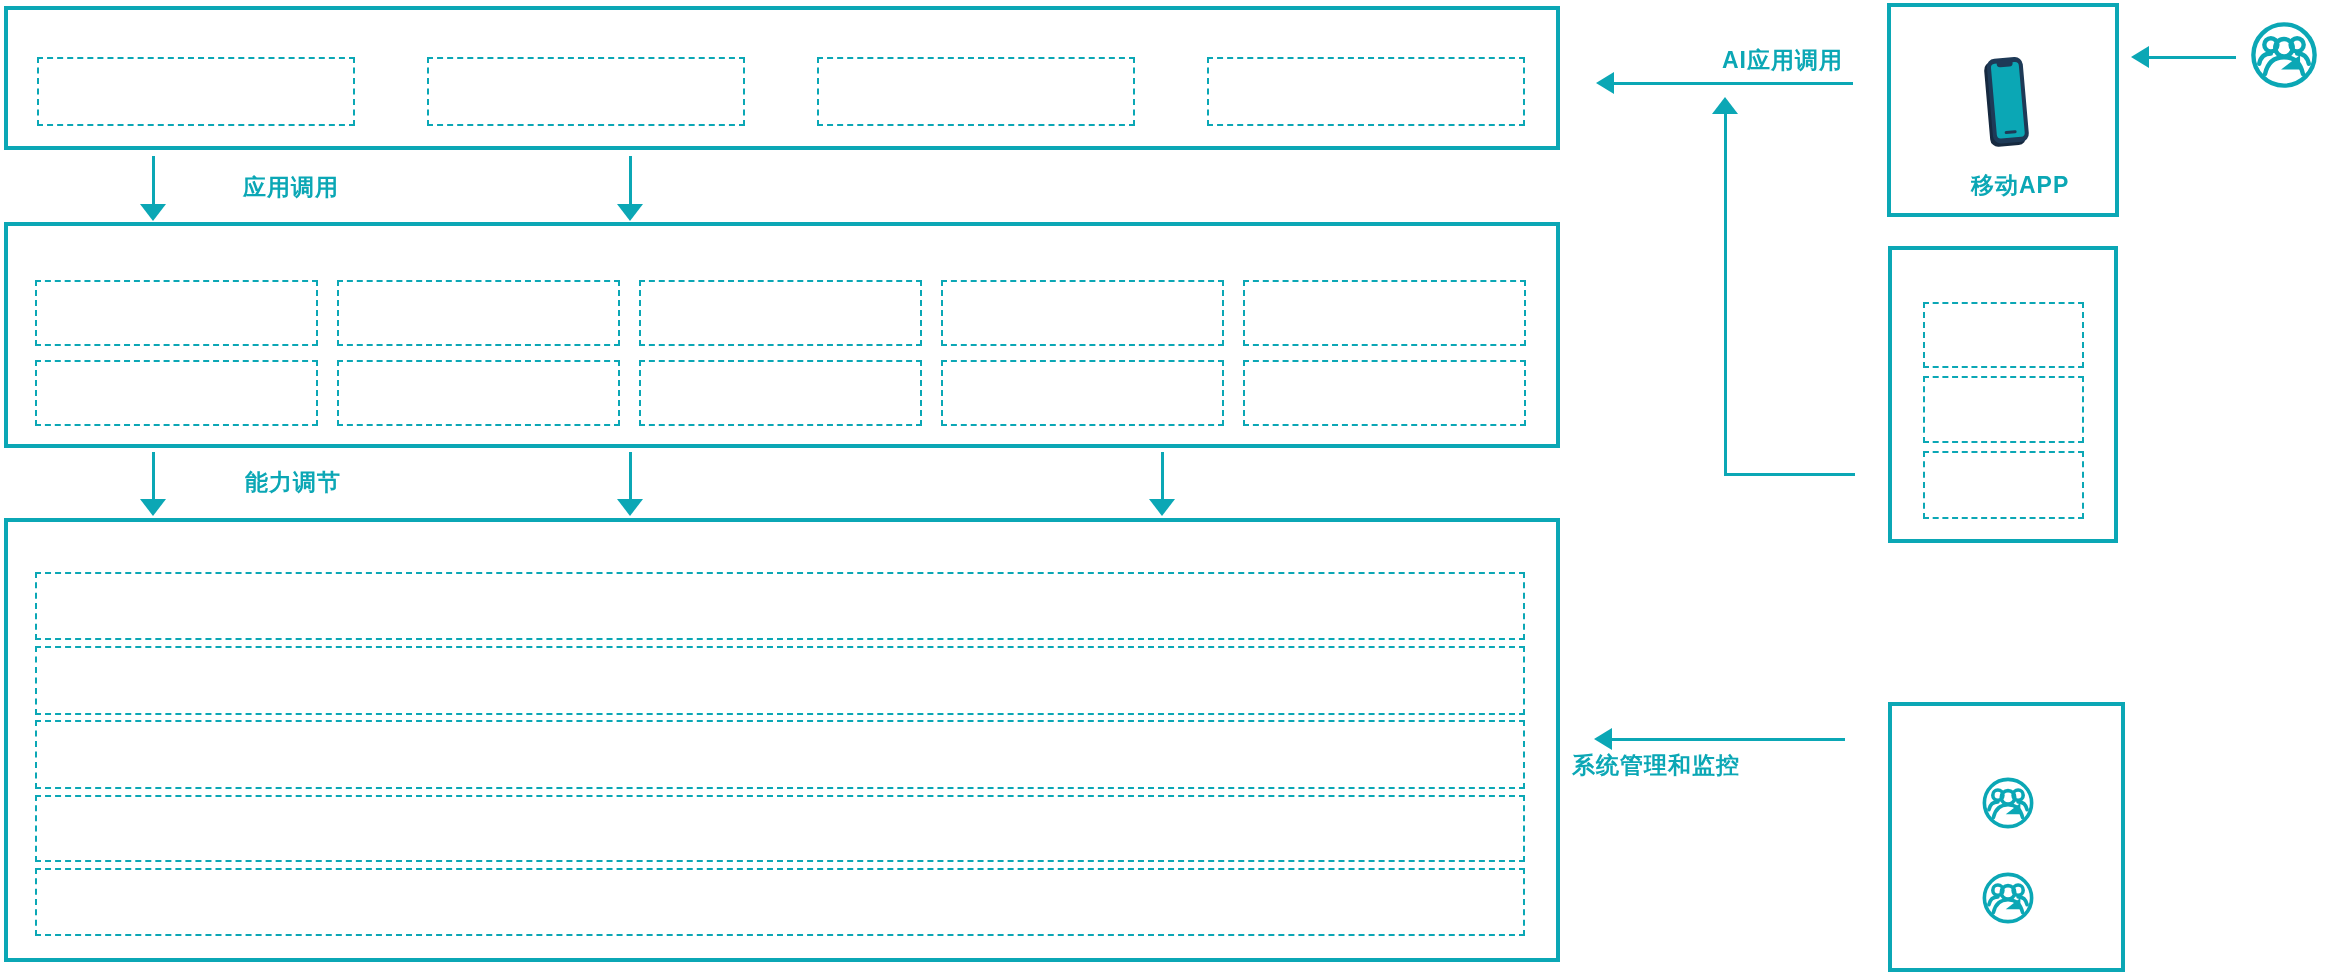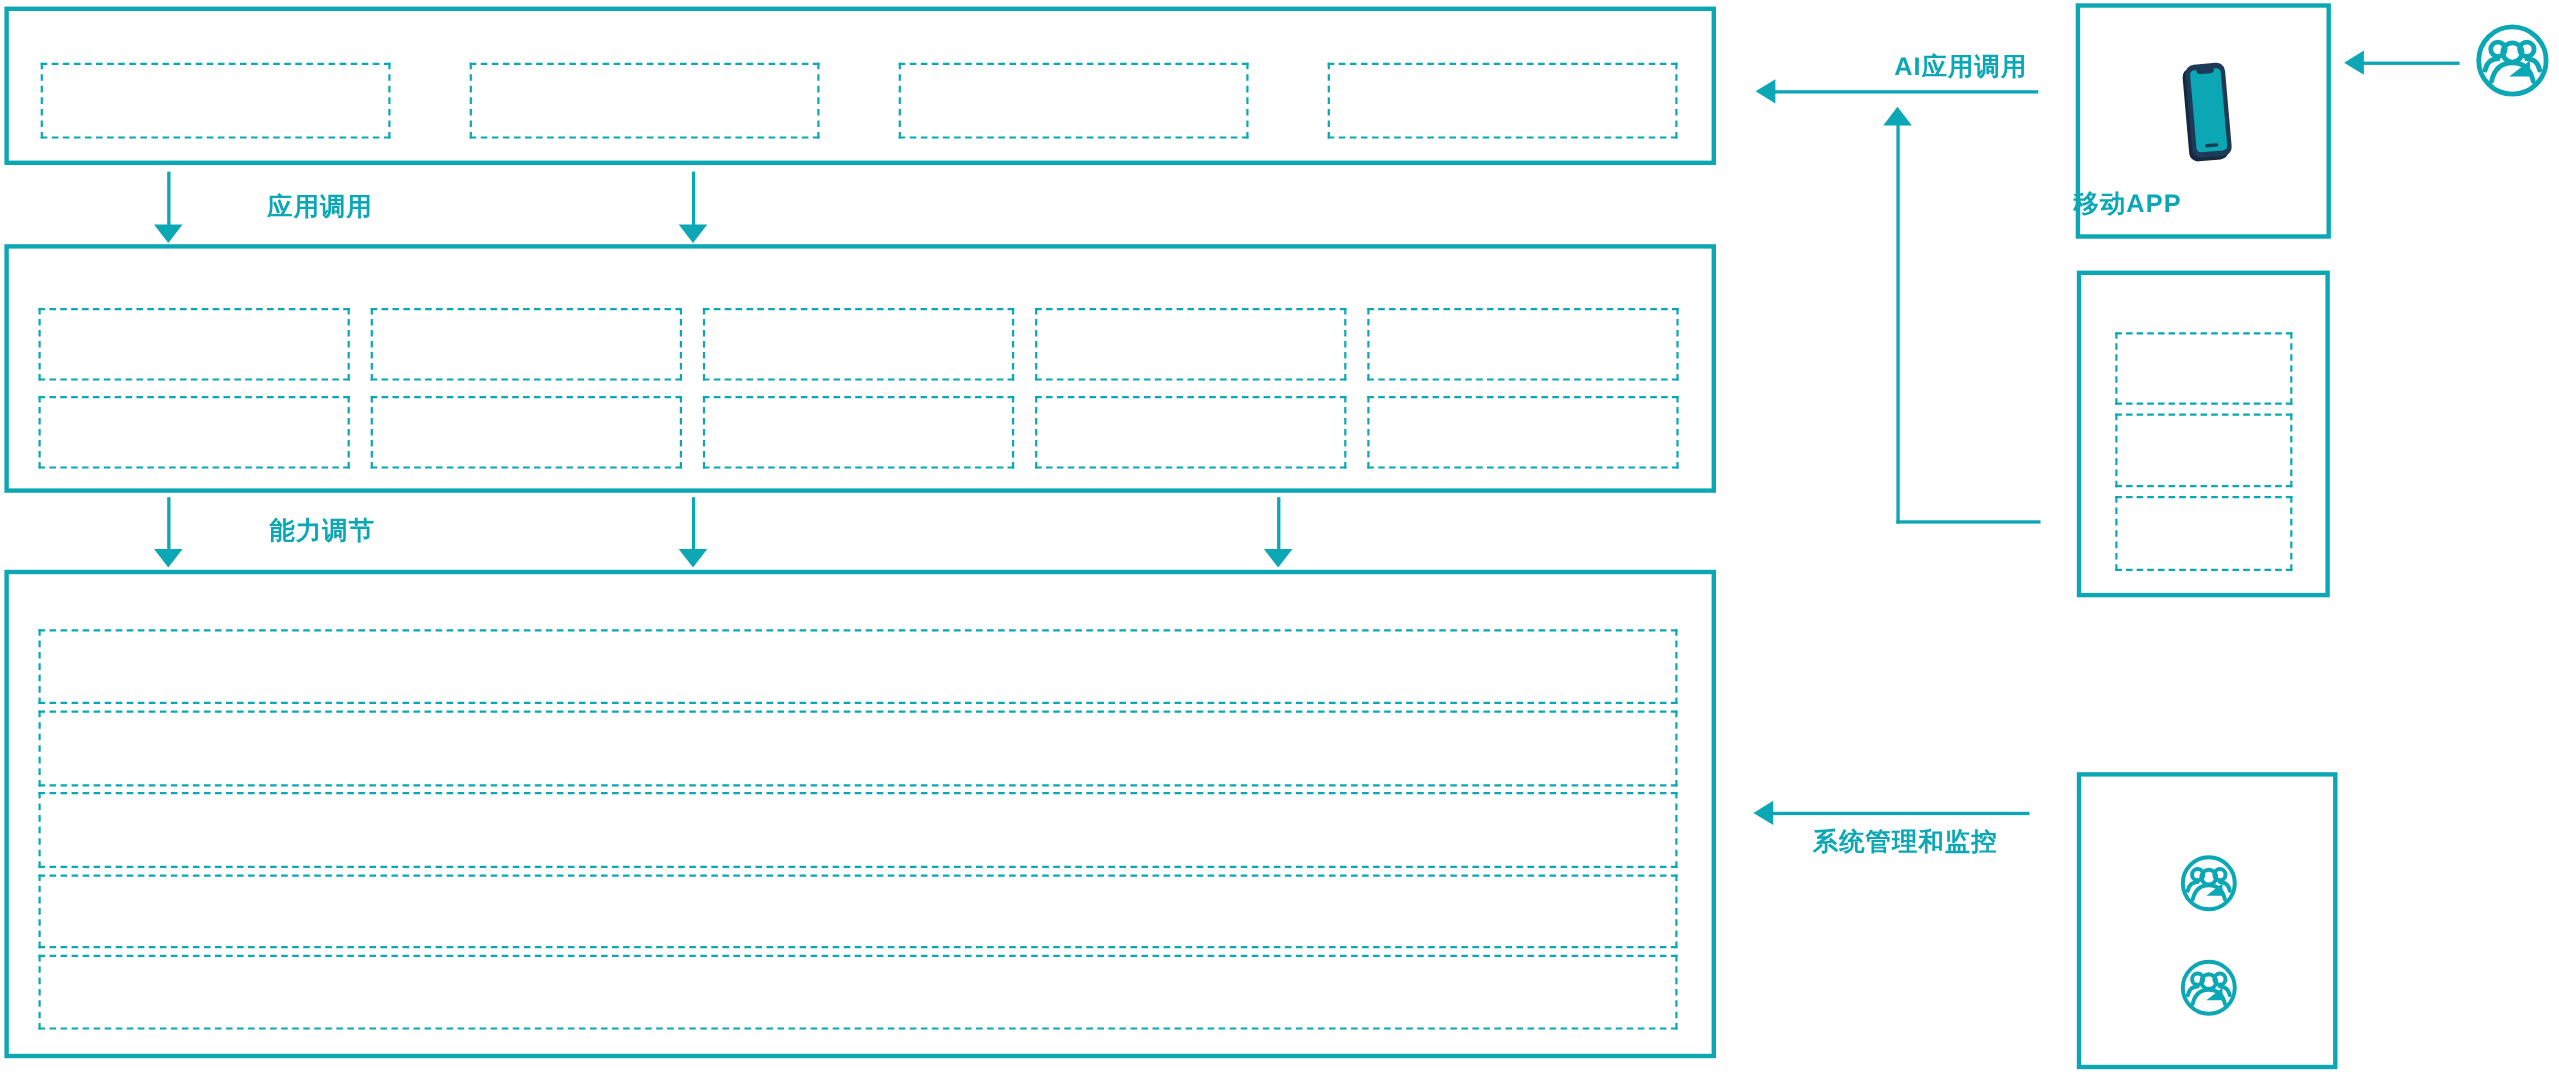--- a/index.html
+++ b/index.html
@@ -103,21 +103,21 @@
     <svg width="60" height="100" viewBox="0 0 60 100">
       <g transform="rotate(-5 30 50)">
         <rect x="12" y="9" width="36" height="85" rx="8" fill="#16293F"></rect>
         <rect x="15" y="6" width="36" height="85" rx="8" fill="#1E3A57"></rect>
         <rect x="19" y="11" width="28" height="75" rx="4" fill="#0BA7B5"></rect>
         <rect x="25" y="8" width="16" height="7" rx="3.5" fill="#1E3A57"></rect>
         <rect x="27" y="79" width="12" height="3" rx="1.5" fill="#1E3A57"></rect>
       </g>
     </svg>
   </div>
-  <div class="diagram-label" style="left:1885px;top:170px;">移动APP</div>
+  <div class="diagram-label" style="left:1971px;top:170px;">移动APP</div>
 
   <div class="hline" style="left:2148px;top:56px;width:88px;"></div>
   <div class="arrowhead-left" style="left:2131px;top:46px;"></div>
 
   <div class="icon-wrap" style="left:2249px;top:20px;width:70px;height:70px;">
     <svg width="70" height="70" viewBox="0 0 48 48" fill="none" stroke="#0BA7B5" stroke-width="3" stroke-linecap="round">
       <circle cx="24" cy="24" r="21"></circle>
       <circle cx="15" cy="17" r="4.5"></circle>
       <circle cx="33" cy="17" r="4.5"></circle>
       <path d="M7 30 q 1.5 -7 8 -7"></path>
@@ -136,21 +136,21 @@
   <div class="vline" style="left:1724px;top:113px;height:363px;"></div>
   <div class="hline" style="left:1724px;top:473px;width:131px;"></div>
 
   <div class="solid-box" style="left:1888px;top:246px;width:230px;height:297px;"></div>
   <div class="dashed-box" style="left:1923px;top:302px;width:161px;height:66px;"></div>
   <div class="dashed-box" style="left:1923px;top:376px;width:161px;height:67px;"></div>
   <div class="dashed-box" style="left:1923px;top:451px;width:161px;height:68px;"></div>
 
   <div class="hline" style="left:1611px;top:738px;width:234px;"></div>
   <div class="arrowhead-left" style="left:1594px;top:728px;"></div>
-  <div class="diagram-label" style="left:1648px;top:750px;">系统管理和监控</div>
+  <div class="diagram-label" style="left:1572px;top:750px;">系统管理和监控</div>
 
   <div class="solid-box" style="left:1888px;top:702px;width:237px;height:270px;"></div>
   <div class="icon-wrap" style="left:1981px;top:776px;width:54px;height:54px;">
     <svg width="54" height="54" viewBox="0 0 48 48" fill="none" stroke="#0BA7B5" stroke-width="3.2" stroke-linecap="round">
       <circle cx="24" cy="24" r="21"></circle>
       <circle cx="15" cy="17" r="4.5"></circle>
       <circle cx="33" cy="17" r="4.5"></circle>
       <path d="M7 30 q 1.5 -7 8 -7"></path>
       <path d="M41 30 q -1.5 -7 -8 -7"></path>
       <circle cx="24" cy="19" r="6"></circle>

